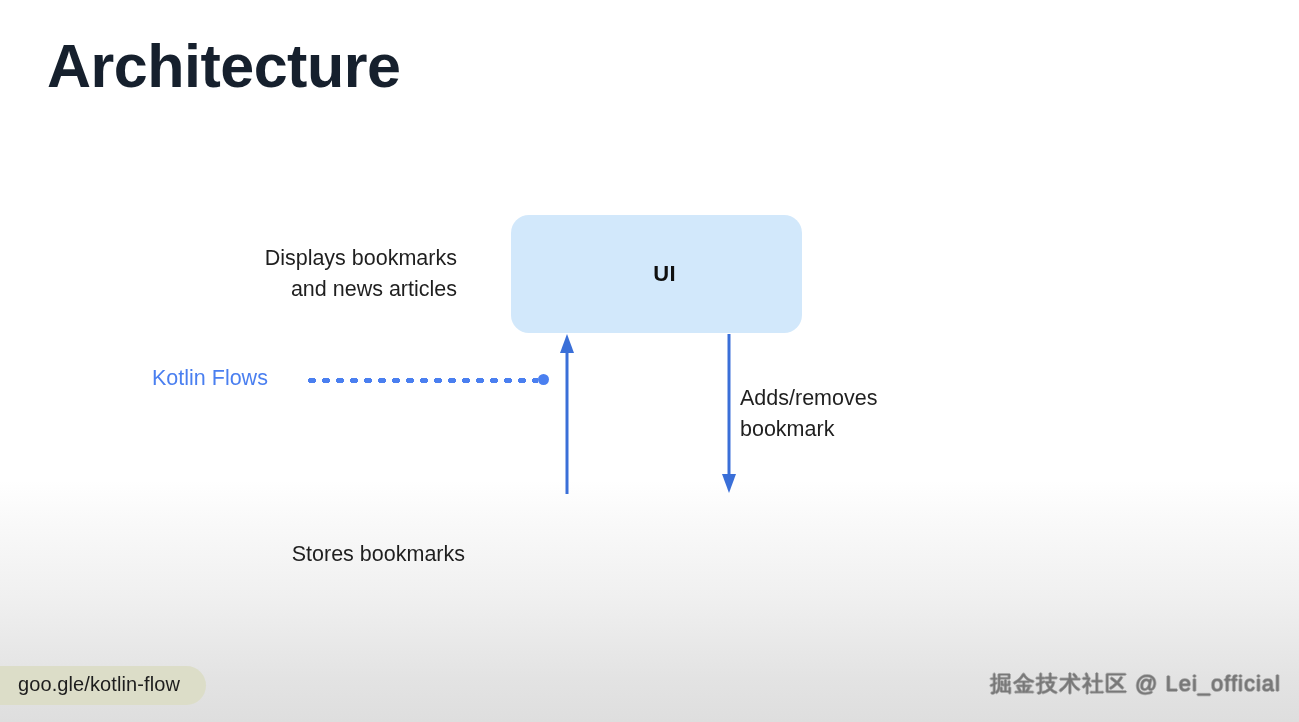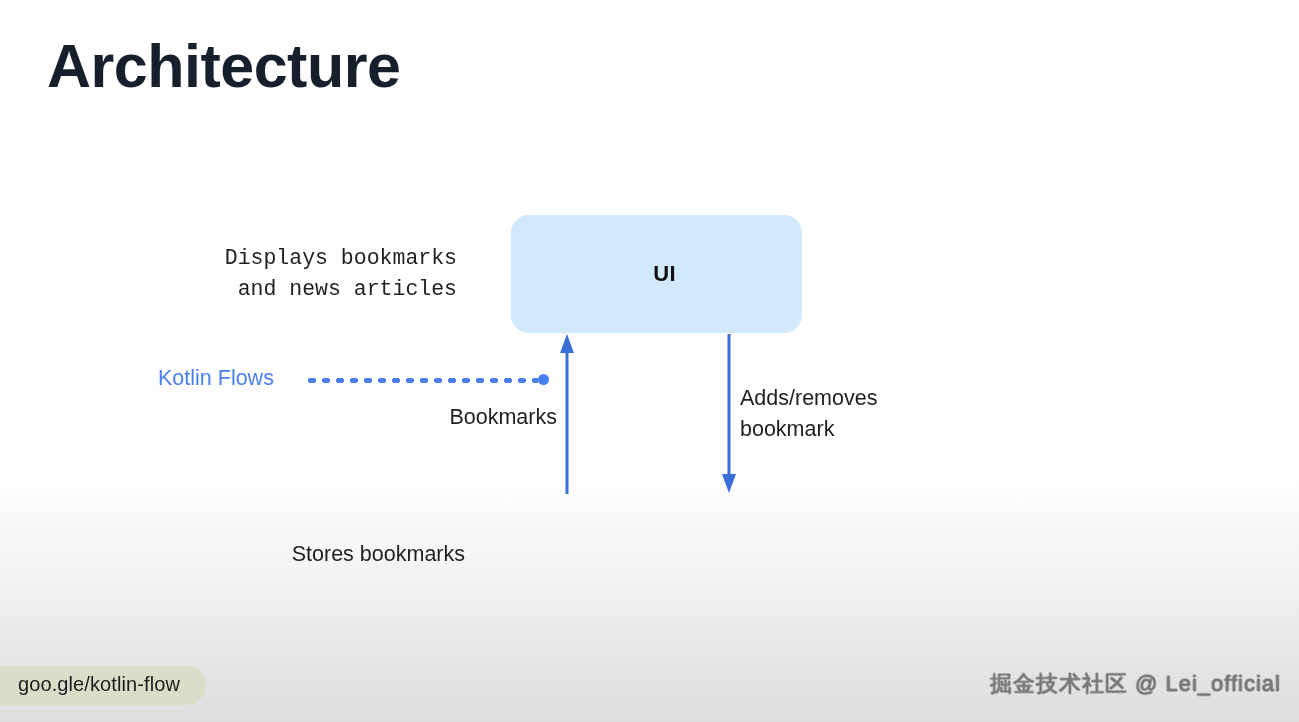--- a/index.html
+++ b/index.html
@@ -80,21 +80,20 @@
     position: absolute;
     font-size: 21.5px;
     color: #1f1f1f;
     line-height: 1.42;
   }
   .annot-displays {
     left: 155px;
     top: 243px;
     width: 302px;
     text-align: right;
-    font-family: Liberation Mono, monospace;
   }
   .annot-stores {
     left: 155px;
     top: 539px;
     width: 310px;
     text-align: right;
     white-space: nowrap;
   }
   .annot-bookmarks {
     left: 335px;
@@ -105,21 +104,21 @@
   .annot-adds {
     left: 740px;
     top: 383px;
     width: 210px;
     text-align: left;
   }
 
   
   .flows-label {
     position: absolute;
-    left: 158px;
+    left: 152px;
     top: 366px;
     font-size: 21.5px;
     color: #4a7ff0;
     white-space: nowrap;
     text-align: center;
   }
   .flows-dots {
     position: absolute;
     left: 305px;
     top: 378px;
@@ -209,21 +208,20 @@
   </div>
 
 
   <div class="annot annot-displays">
     <div>Displays bookmarks</div>
     <div>and news articles</div>
   </div>
 
   <div class="annot annot-stores">Stores bookmarks</div>
 
-  <div class="annot annot-bookmarks">Bookmarks</div>
 
   <div class="annot annot-adds">
     <div>Adds/removes</div>
     <div>bookmark</div>
   </div>
 
   <div class="flows-label">Kotlin Flows</div>
   <div class="flows-dots"></div>
   <div class="flows-enddot"></div>
 

